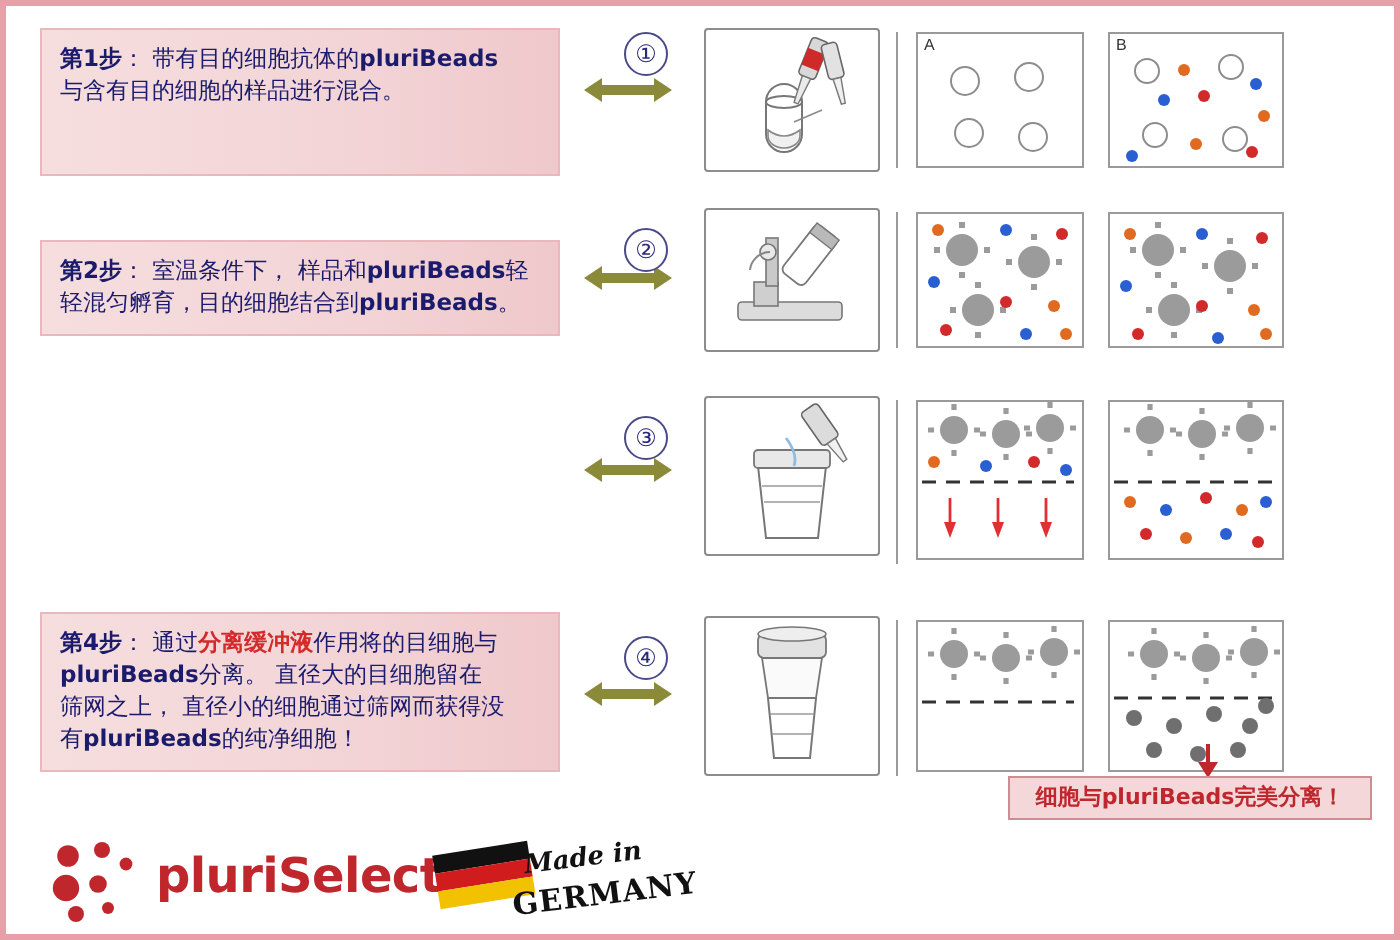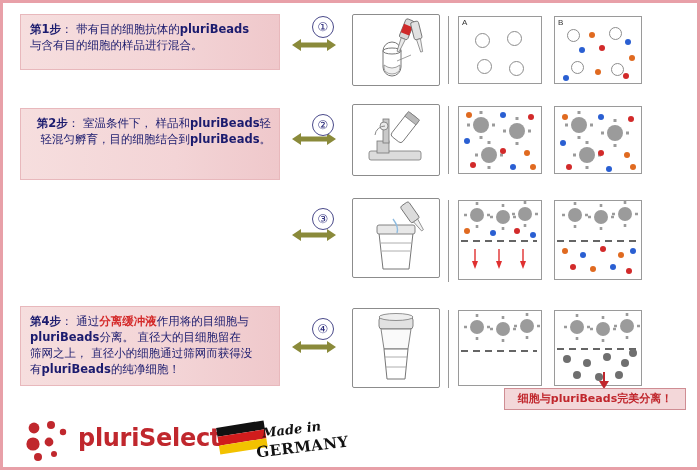--- a/index.html
+++ b/index.html
@@ -28,22 +28,22 @@
   .textbox {
     position:absolute; left:20px; width:260px;
     background:linear-gradient(to right,#f6dede 0%, #f3d4d6 60%, #efc8cb 100%);
     border:1px solid #e8b8bc;
     padding:6px 8px 6px 9px;
     font-size:11.5px; line-height:16px; color:#1b1b6e;
     font-family:"DejaVu Sans","Liberation Sans",sans-serif;
   }
   .textbox b { color:#1b1b6e; }
   .txt-red { color:#d42a2a; font-weight:bold; }
-  .r1 .textbox { top:8px; height:56px; }
-  .r2 .textbox { top:8px; height:72px;text-align:right; }
+  .r1 .textbox { top:8px; height:74px; }
+  .r2 .textbox { top:20px; height:48px; }
   .r3 .textbox { top:6px; height:74px; }
   .r4 .textbox { top:6px; height:80px; }
 
   
   .arrow { position:absolute; left:292px; width:44px; height:14px; }
   .arrow svg { display:block; }
   .r1 .arrow { top:32px; }
   .r2 .arrow { top:32px; }
   .r3 .arrow { top:36px; }
   .r4 .arrow { top:40px; }

